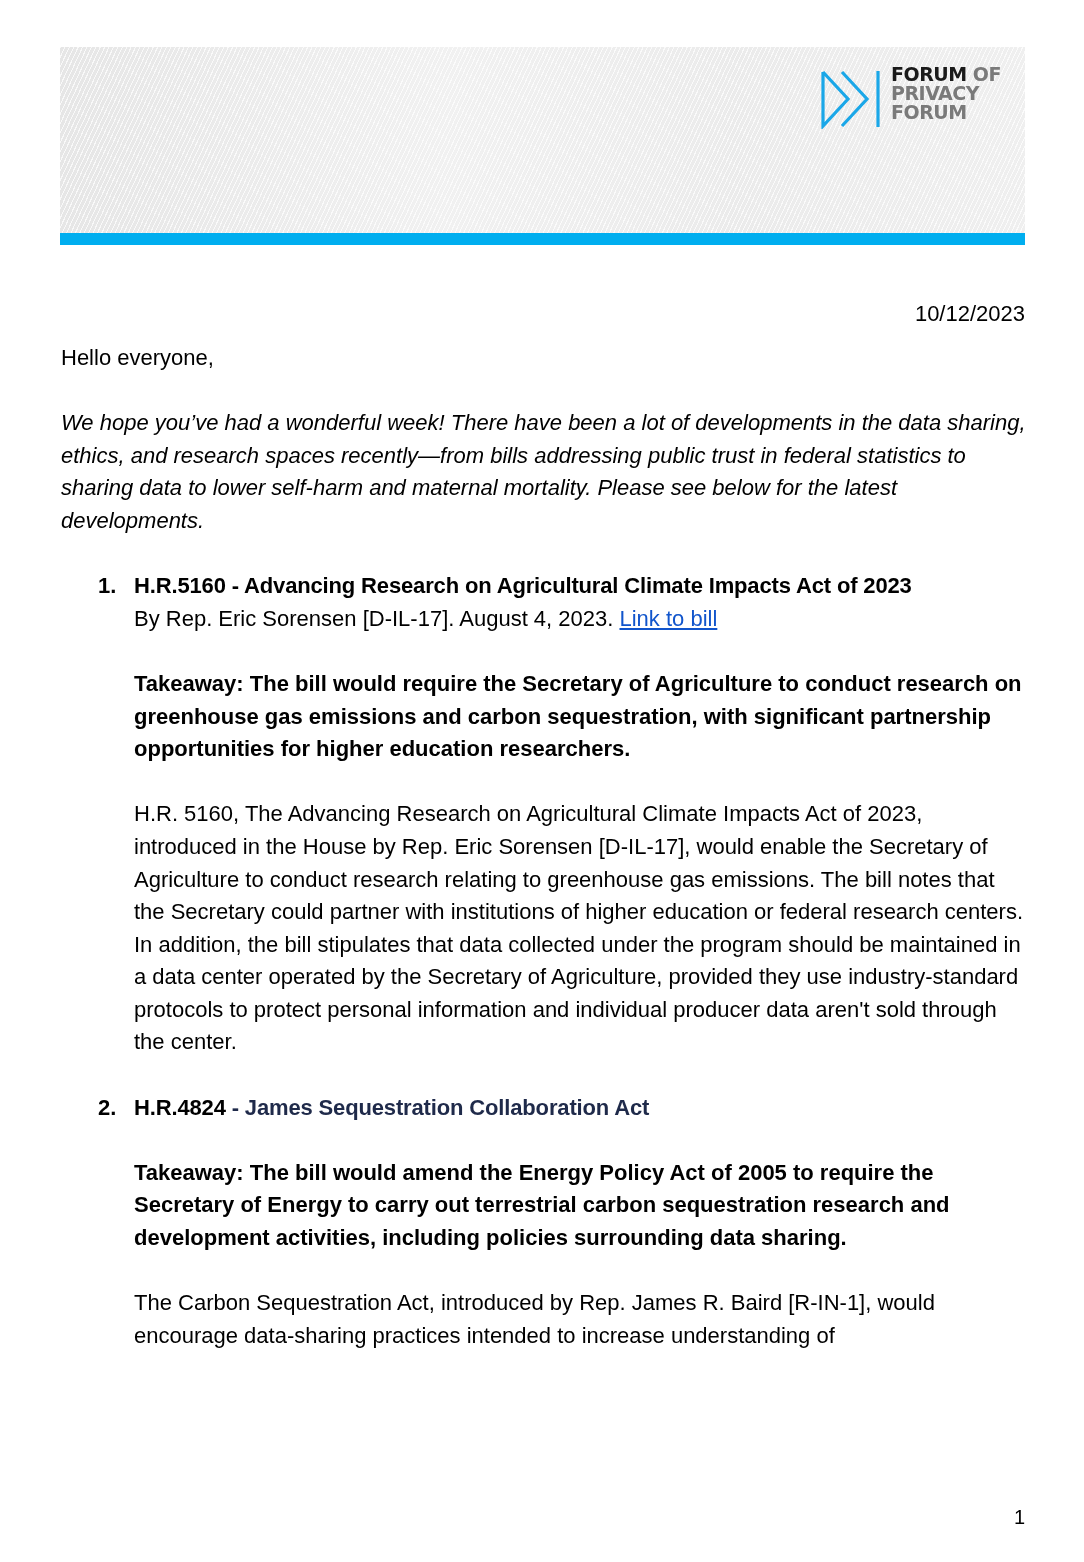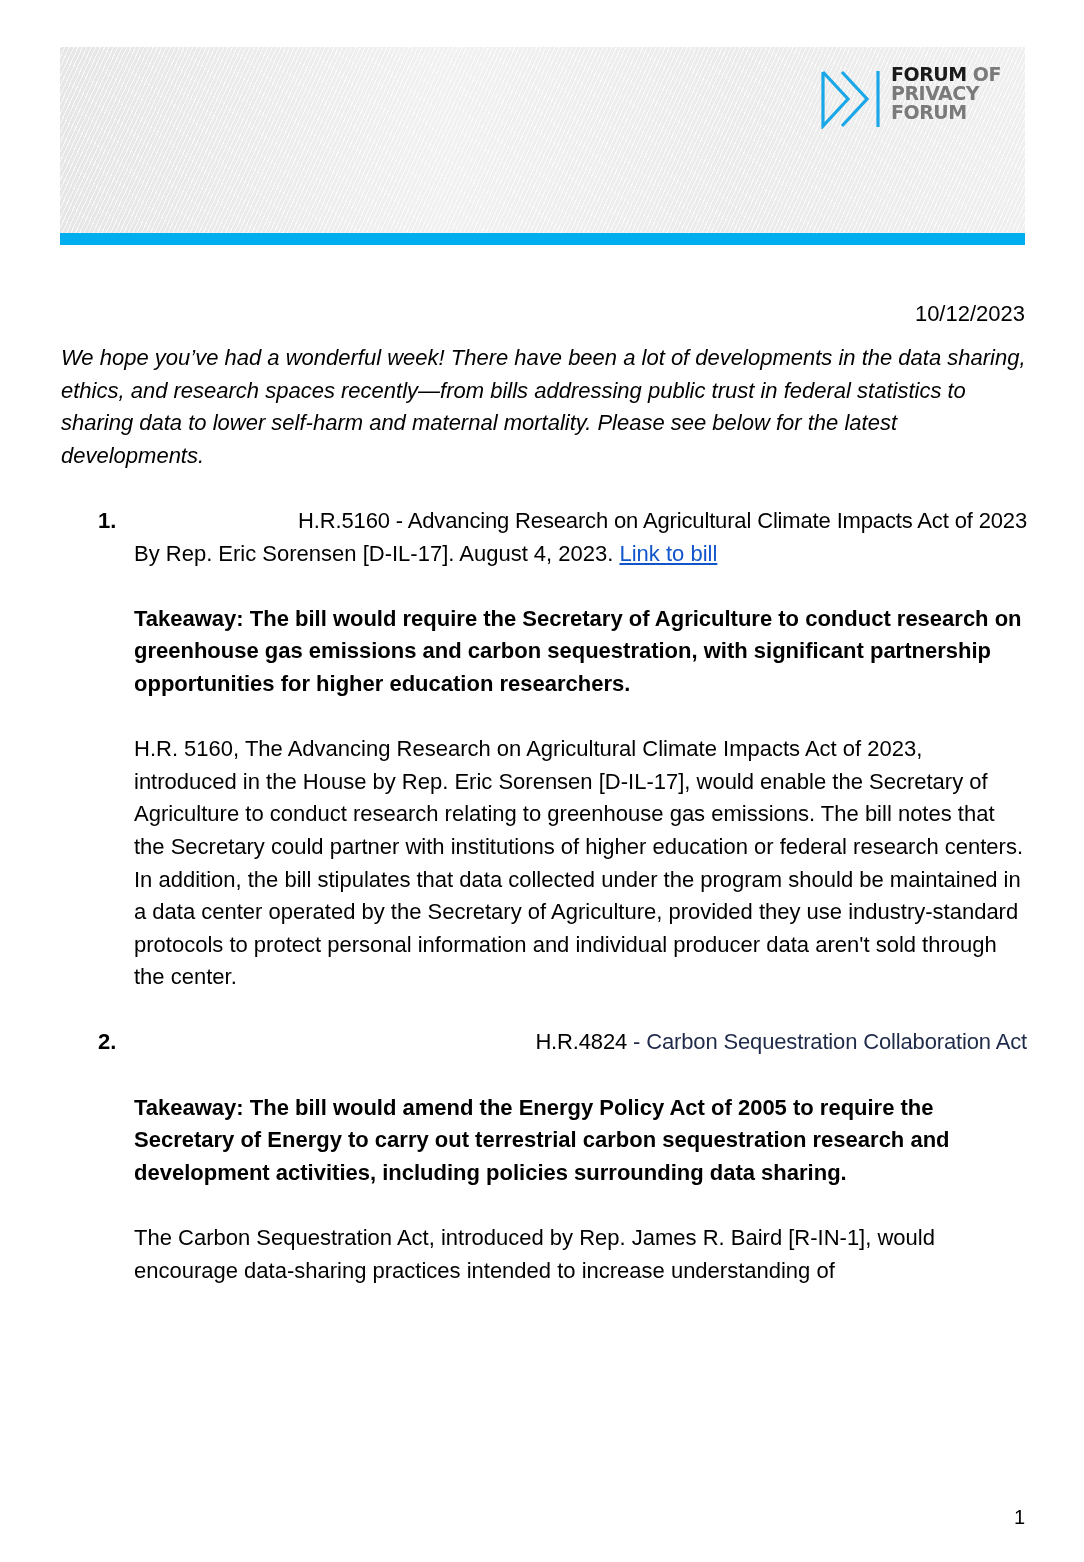--- a/index.html
+++ b/index.html
@@ -37,21 +37,21 @@
   .date { position: absolute; right: 59px; top: 281px; font-size: 22px; margin-top: 20px; }
   .page-num { position: absolute; right: 59px; top: 1506px; font-size: 20px; }
 
   .content { position: absolute; left: 61px; top: 342px; width: 966px; font-size: 22px; line-height: 32.6px; }
   .content p { margin: 0; }
   .greeting { margin-bottom: 32.6px !important; }
   .intro { margin-bottom: 32.6px !important; font-style: italic; }
 
   .item { position: relative; padding-left: 73px; }
   .item-num { position: absolute; left: 37px; top: 0; font-weight: bold; }
-  .item-title { font-weight: normal; white-space: nowrap; letter-spacing: -0.15px; text-align: right; }
+  .item-title { font-weight: bold; white-space: nowrap; letter-spacing: -0.15px; }
   .item-title .act-navy { color: #1f2a4a; }
   .byline { white-space: nowrap; }
   a.link { color: #1155cc; text-decoration: underline; }
   .takeaway { font-weight: bold; margin-top: 32.6px !important; }
   .body-text { margin-top: 32.6px !important; }
   .item + .item { margin-top: 32.6px; }
 </style>
 </head>
 <body>
 
@@ -67,31 +67,32 @@
       <div>PRIVACY</div>
       <div>FORUM</div>
     </div>
   </div>
 </div>
 <div class="banner-stripe"></div>
 
 <div class="date">10/12/2023</div>
 
 <div class="content">
+  <p class="greeting">Hello everyone,</p>
   <p class="intro">We hope you’ve had a wonderful week! There have been a lot of developments in the data sharing, ethics, and research spaces recently—from bills addressing public trust in federal statistics to sharing data to lower self-harm and maternal mortality. Please see below for the latest developments.</p>
 
   <div class="item">
     <span class="item-num">1.</span>
     <p class="item-title"><span>H.R.5160</span><span> - </span><span>Advancing Research on Agricultural Climate Impacts Act of 2023</span></p>
     <p class="byline"><span>By Rep. Eric Sorensen [D-IL-17]. August 4, 2023. </span><a class="link" href="#">Link to bill</a></p>
     <p class="takeaway">Takeaway: The bill would require the Secretary of Agriculture to conduct research on greenhouse gas emissions and carbon sequestration, with significant partnership opportunities for higher education researchers.</p>
     <p class="body-text">H.R. 5160, The Advancing Research on Agricultural Climate Impacts Act of 2023, introduced in the House by Rep. Eric Sorensen [D-IL-17], would enable the Secretary of Agriculture to conduct research relating to greenhouse gas emissions. The bill notes that the Secretary could partner with institutions of higher education or federal research centers. In addition, the bill stipulates that data collected under the program should be maintained in a data center operated by the Secretary of Agriculture, provided they use industry-standard protocols to protect personal information and individual producer data aren't sold through the center.</p>
   </div>
 
   <div class="item">
     <span class="item-num">2.</span>
-    <p class="item-title"><span>H.R.4824</span><span class="act-navy"> - </span><span class="act-navy">Carbon Sequestration Collaboration Act</span></p>
+    <p class="item-title"><span>H.R.4824</span><span class="act-navy"> - </span><span class="act-navy">James Sequestration Collaboration Act</span></p>
     <p class="takeaway">Takeaway: The bill would amend the Energy Policy Act of 2005 to require the Secretary of Energy to carry out terrestrial carbon sequestration research and development activities, including policies surrounding data sharing.</p>
     <p class="body-text">The Carbon Sequestration Act, introduced by Rep. James R. Baird [R-IN-1], would encourage data-sharing practices intended to increase understanding of</p>
   </div>
 </div>
 
 <div class="page-num">1</div>
 
 </body></html>

